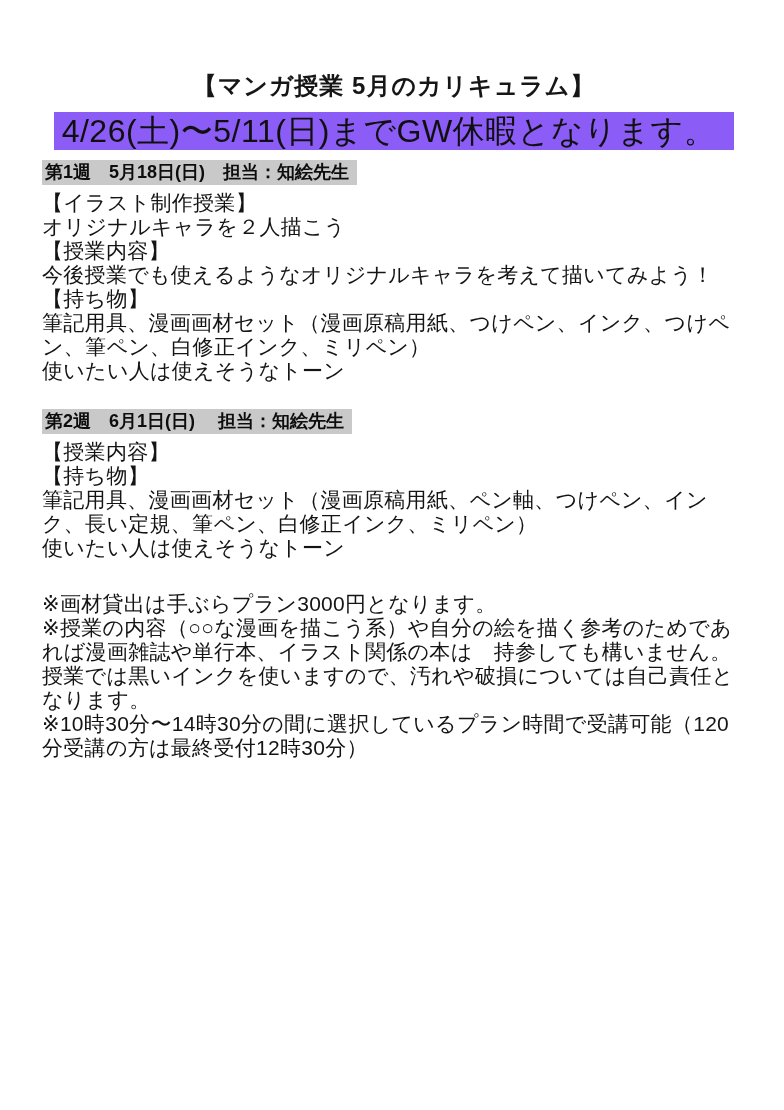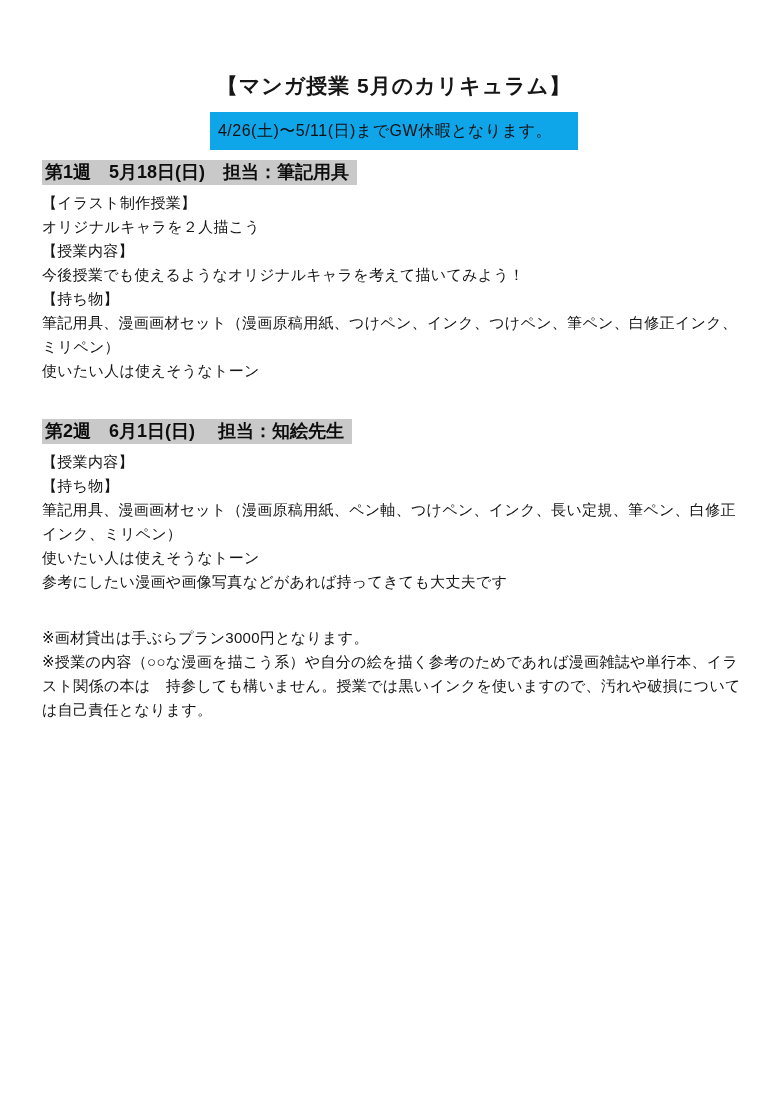--- a/index.html
+++ b/index.html
@@ -17,101 +17,101 @@
   .page {
     box-sizing: border-box;
     width: 784px;
     height: 1110px;
     padding: 72px 38px 0 42px;
     background: #ffffff;
   }
   .title {
     margin: 0;
     text-align: center;
-    font-size: 21px;
+    font-size: 24px;
     font-weight: 700;
     letter-spacing: 1px;
     line-height: 28px;
     color: #161616;
   }
   .notice-wrap {
     text-align: center;
     margin-top: 12px;
     margin-bottom: 10px;
   }
   .notice {
     display: inline-block;
-    background: #0ea5e9;
-    font-size: 16px;
+    background: #8b5cf6;
+    font-size: 32px;
     font-weight: 500;
     letter-spacing: 0.5px;
     line-height: 34px;
-    padding: 2px 26px 2px 8px;
+    padding: 2px 18px 2px 8px;
     color: #101010;
   }
   .sec-header {
     display: inline-block;
     background: #c9c9c9;
     font-size: 18px;
     font-weight: 700;
     line-height: 23px;
     padding: 1px 8px 1px 3px;
     color: #0d0d0d;
   }
   .sec-body {
     margin-top: 6px;
   }
   .line {
     margin: 0;
-    font-size: 15px;
+    font-size: 21px;
     line-height: 24px;
     letter-spacing: 0.3px;
     max-width: 706px;
     color: #141414;
   }
   .section-2 {
-    margin-top: 36px;
+    margin-top: 26px;
   }
   .notes {
     margin-top: 32px;
   }
 </style>
 </head>
 <body>
 
 <div class="page">
 
   <h1 class="title">【マンガ授業 5月のカリキュラム】</h1>
 
   <div class="notice-wrap">
     <span class="notice">4/26(土)〜5/11(日)までGW休暇となります。</span>
   </div>
 
   <section>
-    <div class="sec-header">第1週　5月18日(日)　担当：筆記用具</div>
+    <div class="sec-header">第1週　5月18日(日)　担当：知絵先生</div>
     <div class="sec-body">
       <p class="line">【イラスト制作授業】</p>
       <p class="line">オリジナルキャラを２人描こう</p>
       <p class="line">【授業内容】</p>
       <p class="line">今後授業でも使えるようなオリジナルキャラを考えて描いてみよう！</p>
       <p class="line">【持ち物】</p>
       <p class="line">筆記用具、漫画画材セット（漫画原稿用紙、つけペン、インク、つけペン、筆ペン、白修正インク、ミリペン）</p>
       <p class="line">使いたい人は使えそうなトーン</p>
     </div>
   </section>
 
   <section class="section-2">
     <div class="sec-header">第2週　6月1日(日)　 担当：知絵先生</div>
     <div class="sec-body">
       <p class="line">【授業内容】</p>
       <p class="line">【持ち物】</p>
       <p class="line">筆記用具、漫画画材セット（漫画原稿用紙、ペン軸、つけペン、インク、長い定規、筆ペン、白修正インク、ミリペン）</p>
       <p class="line">使いたい人は使えそうなトーン</p>
-      <p class="line">参考にしたい漫画や画像写真などがあれば持ってきても大丈夫です</p>
     </div>
   </section>
 
   <div class="notes">
     <p class="line">※画材貸出は手ぶらプラン3000円となります。</p>
     <p class="line">※授業の内容（○○な漫画を描こう系）や自分の絵を描く参考のためであれば漫画雑誌や単行本、イラスト関係の本は　持参しても構いません。授業では黒いインクを使いますので、汚れや破損については自己責任となります。</p>
+    <p class="line">※10時30分〜14時30分の間に選択しているプラン時間で受講可能（120分受講の方は最終受付12時30分）</p>
   </div>
 
 </div>
 
 </body></html>

